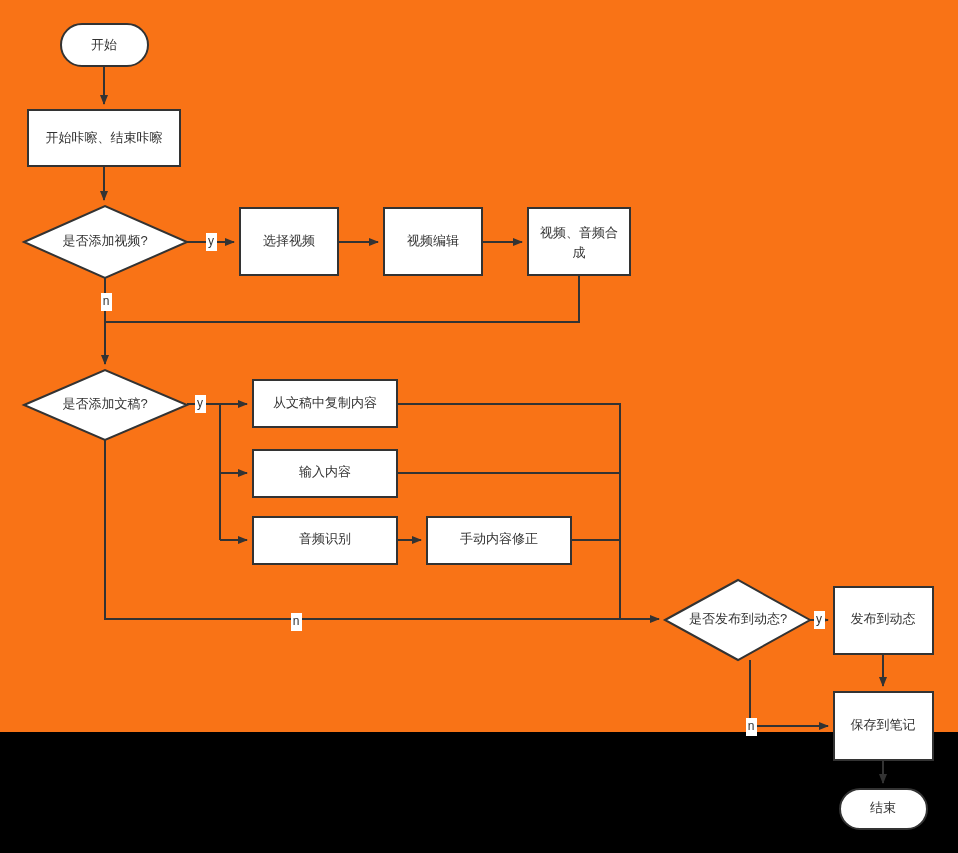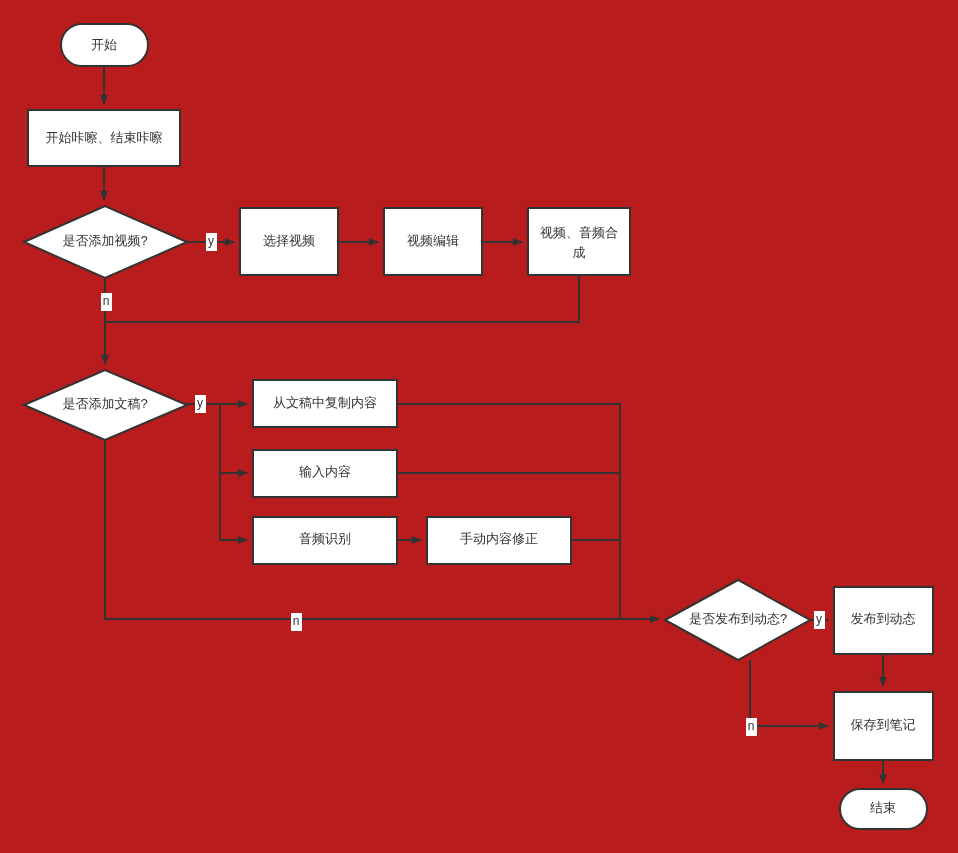--- a/index.html
+++ b/index.html
@@ -1,18 +1,18 @@
 <!DOCTYPE html>
 <html><head>
 <meta charset="utf-8">
 <style>
   html,body{margin:0;padding:0;background:#000;}
   body{width:958px;height:853px;overflow:hidden;
        font-family:"Liberation Sans","DejaVu Sans",sans-serif;}
-  #canvas{position:relative;width:958px;height:853px;background:#b91c1c;}
+  #canvas{position:relative;width:958px;height:732px;background:#f97316;}
   svg{position:absolute;left:0;top:0;}
   .nodetext{font-size:13px;fill:#333;text-anchor:middle;dominant-baseline:middle;}
   .edgelabel{font-size:12px;fill:#333;text-anchor:middle;dominant-baseline:middle;}
   .shape{fill:#fff;stroke:#333;stroke-width:2;}
   .edge{fill:none;stroke:#333;stroke-width:2;}
   .lblbg{fill:#fff;}
 </style>
 </head>
 <body>
 

